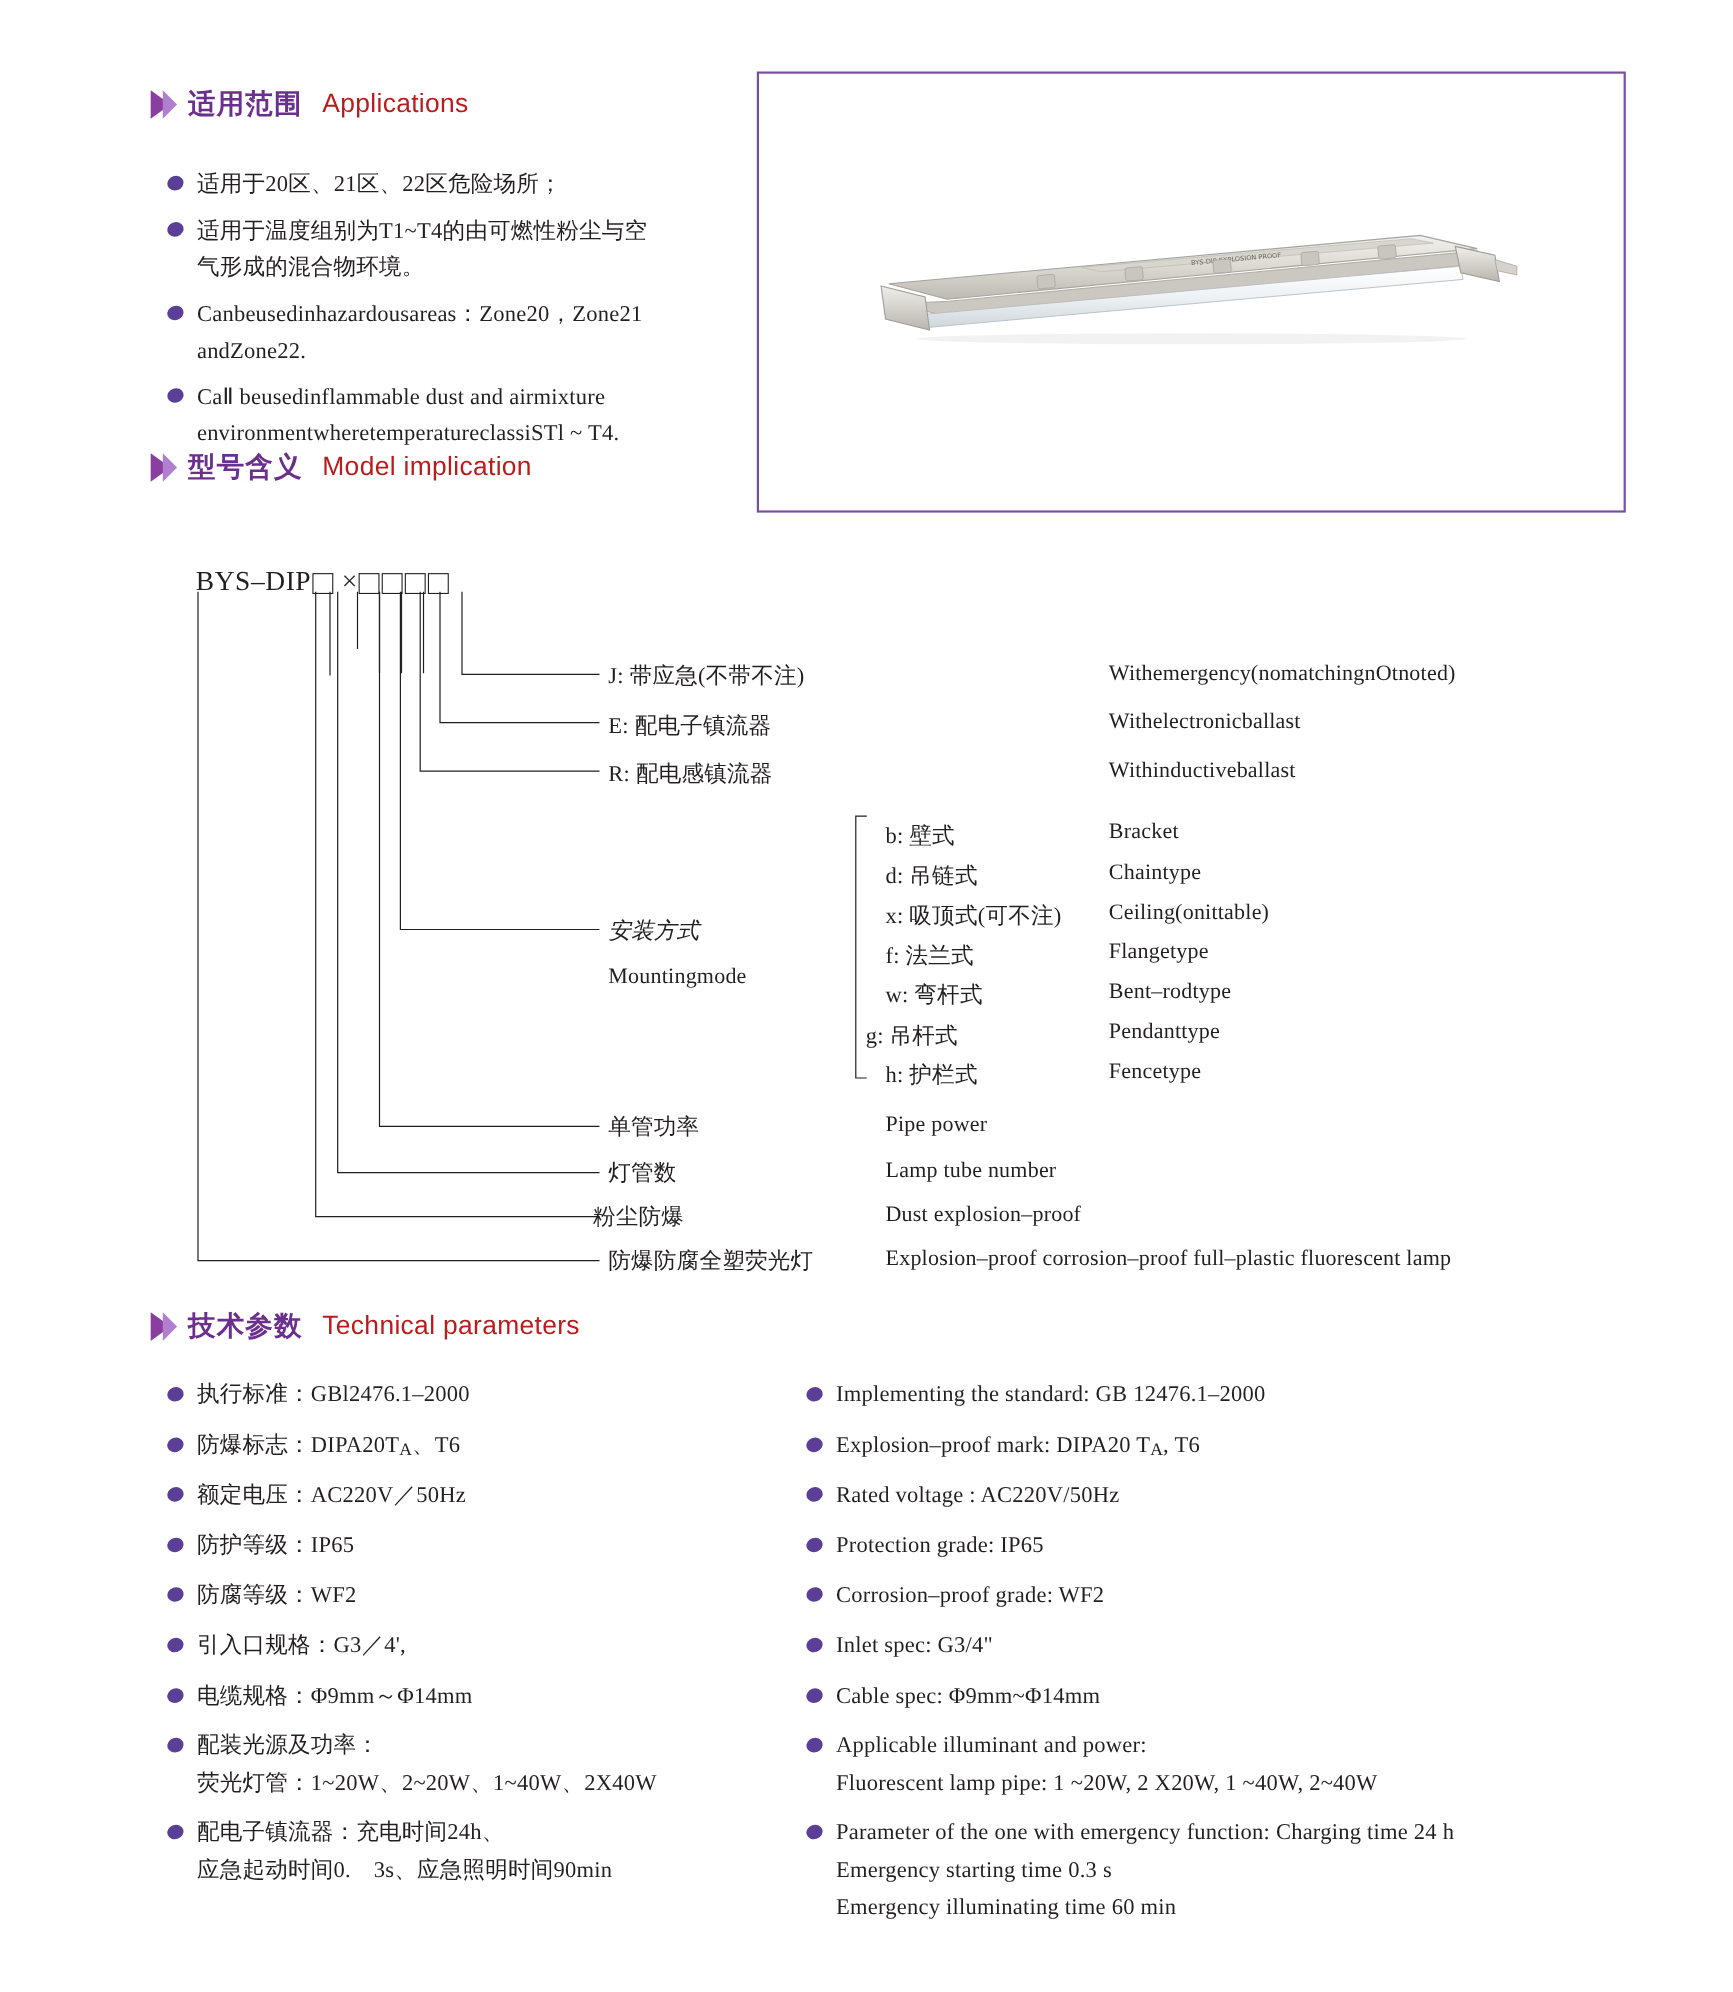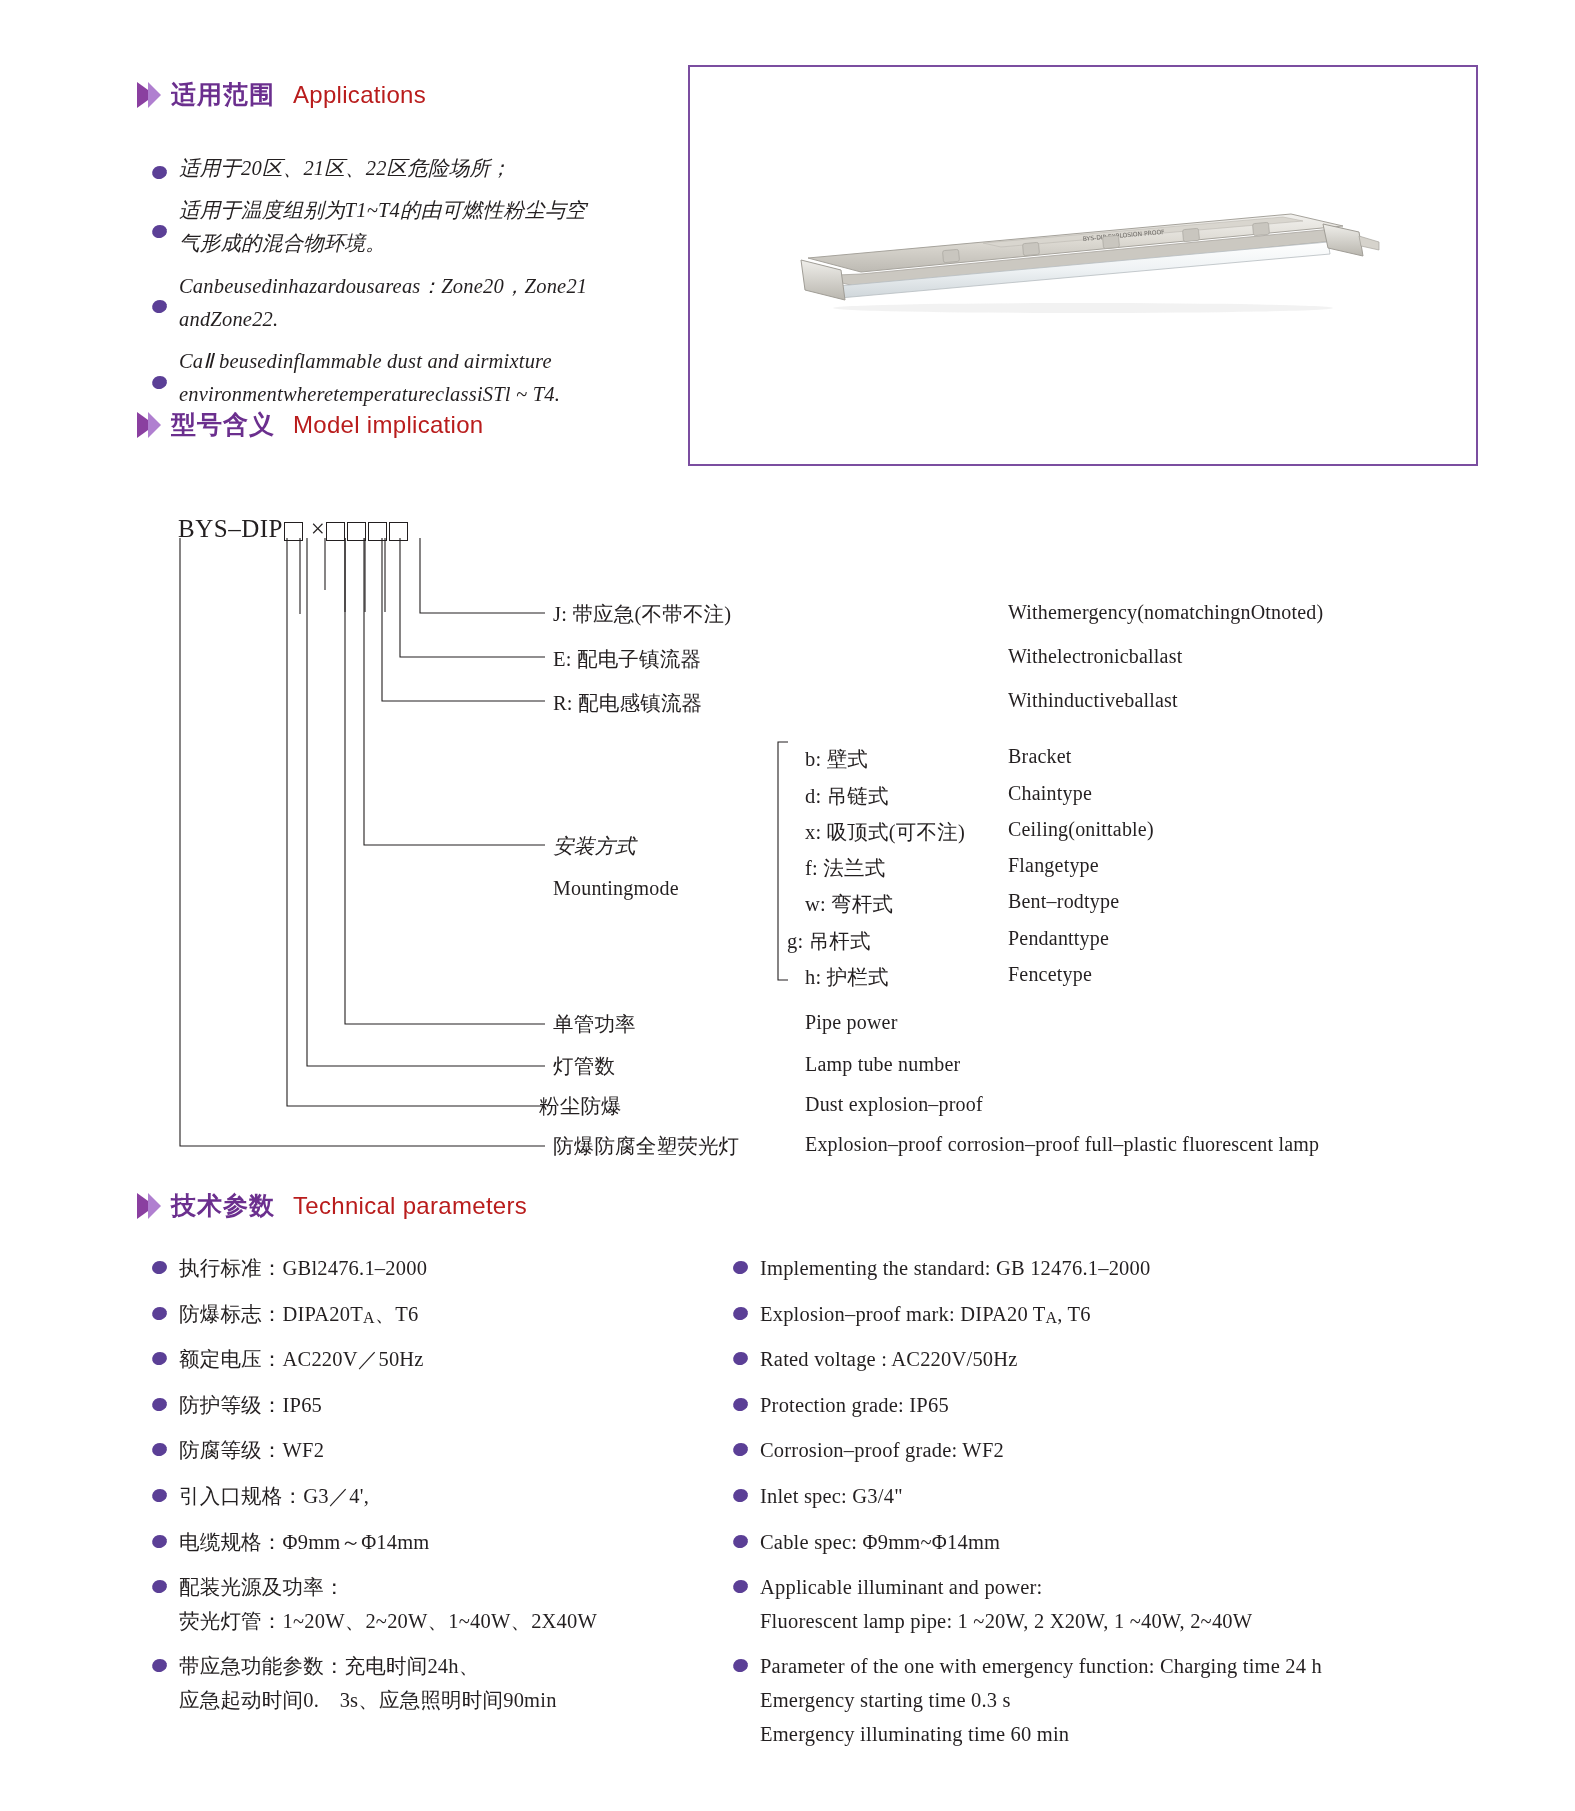--- a/index.html
+++ b/index.html
@@ -44,23 +44,22 @@
     letter-spacing: 0.3px;
     margin-left: 8px;
   }
 
   
   .bullet-list {
     position: absolute;
   }
   .bullet-row {
     display: flex;
-    align-items: center;
+    align-items: flex-start;
     margin-bottom: 9px;
-    font-style: italic;
   }
   .bullet-dot {
     width: 15px;
     height: 13px;
     border-radius: 50%;
     background: #5b3f96;
     margin-top: 8px;
     margin-right: 12px;
     flex: 0 0 auto;
     transform: rotate(-18deg);
@@ -383,21 +382,21 @@
     <span class="tp-dot"></span>
     <span class="tp-text">
       <span>配装光源及功率：</span>
       <span class="l2">荧光灯管：1~20W、2~20W、1~40W、2X40W</span>
     </span>
   </div>
 
   <div class="tp-row">
     <span class="tp-dot"></span>
     <span class="tp-text">
-      <span>带应急功能参数：充电时间24h、</span>
+      <span>配电子镇流器：充电时间24h、</span>
       <span class="l2">应急起动时间0.　3s、应急照明时间90min</span>
     </span>
   </div>
 </div>
 
 <div class="tp-col" id="tech-en-column" style="left:733px; top:1252px; width:740px;">
 
   <div class="tp-row">
     <span class="tp-dot"></span>
     <span class="tp-text">Implementing the standard: GB 12476.1–2000</span>

